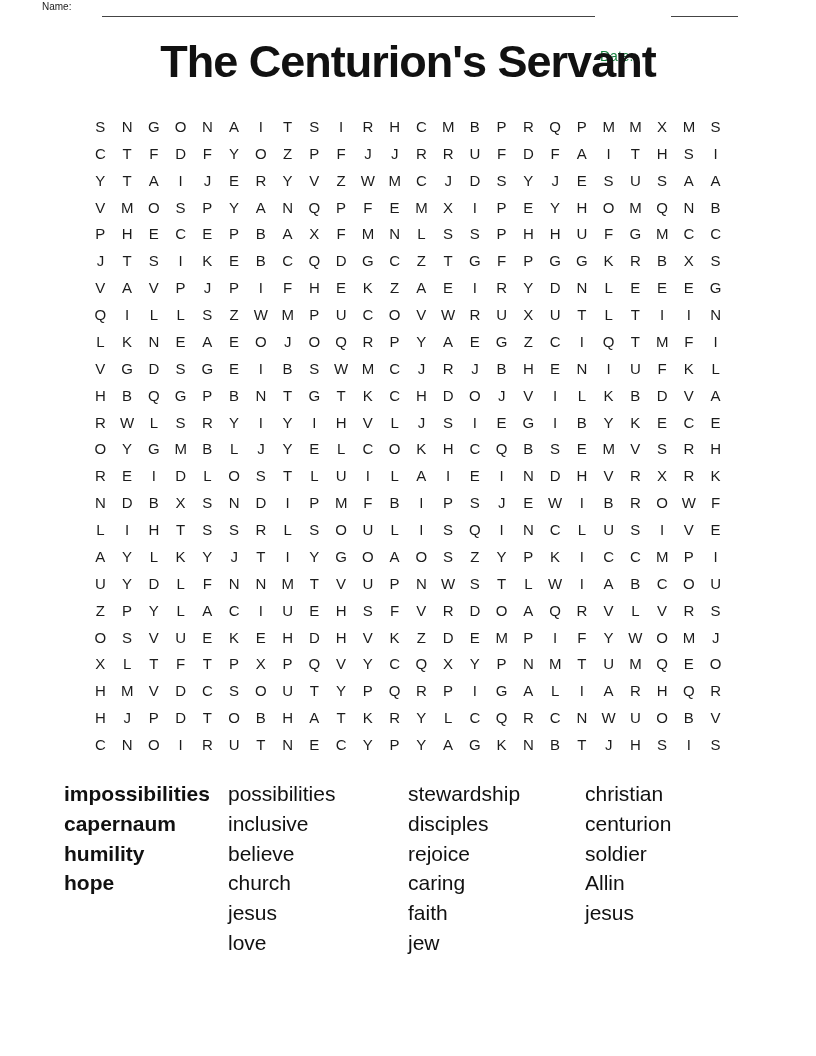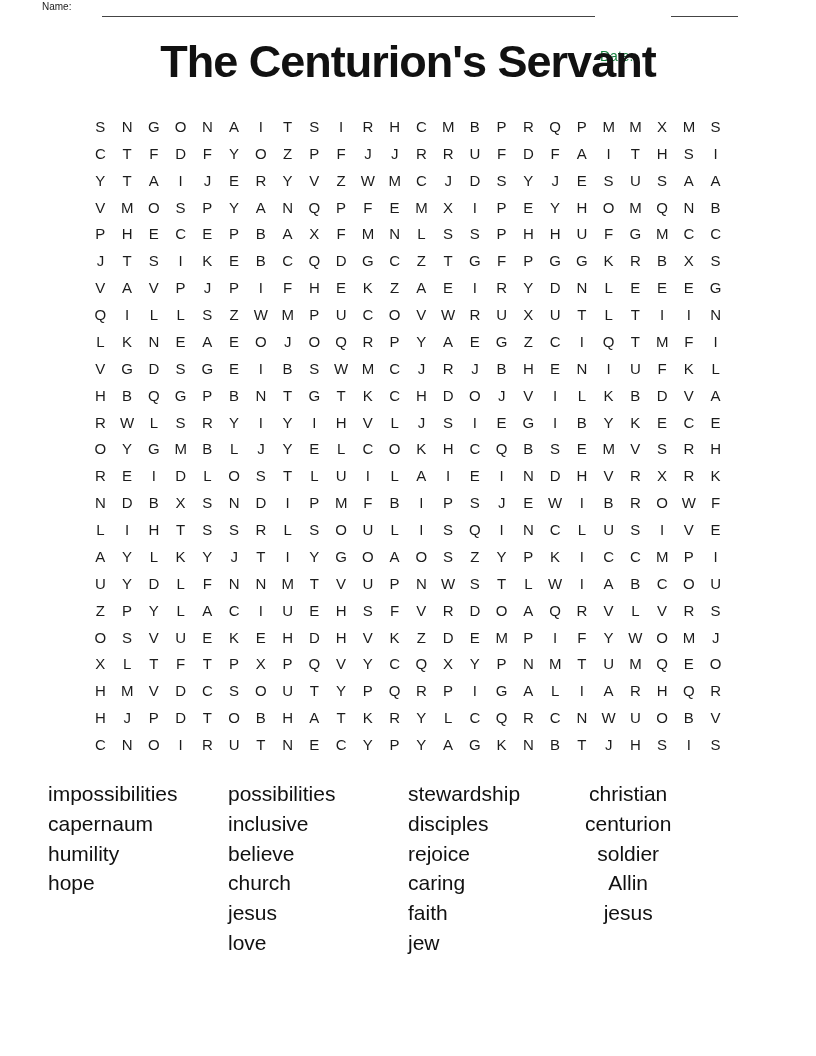--- a/index.html
+++ b/index.html
@@ -49,24 +49,24 @@
     color: #1c1c1c;
   }
   .word-list {
     position: absolute; left: 0; top: 779px; width: 816px;
   }
   .wl-col {
     position: absolute; top: 0;
     font-size: 21px; line-height: 29.8px;
     color: #111;
   }
-  .wl-col.c0 { left: 48px; }
+  .wl-col.c0 { left: 64px; font-weight: bold; }
   .wl-col.c1 { left: 228px; }
   .wl-col.c2 { left: 408px; }
-  .wl-col.c3 { left: 585px; text-align: center; }
+  .wl-col.c3 { left: 585px; }
 </style>
 </head>
 <body style="color: rgb(28, 28, 28);">
 
 <div>
 
   <span class="name-label">Name:</span>
   <div class="name-line"></div>
 
   <span class="date-label">Date:</span>

